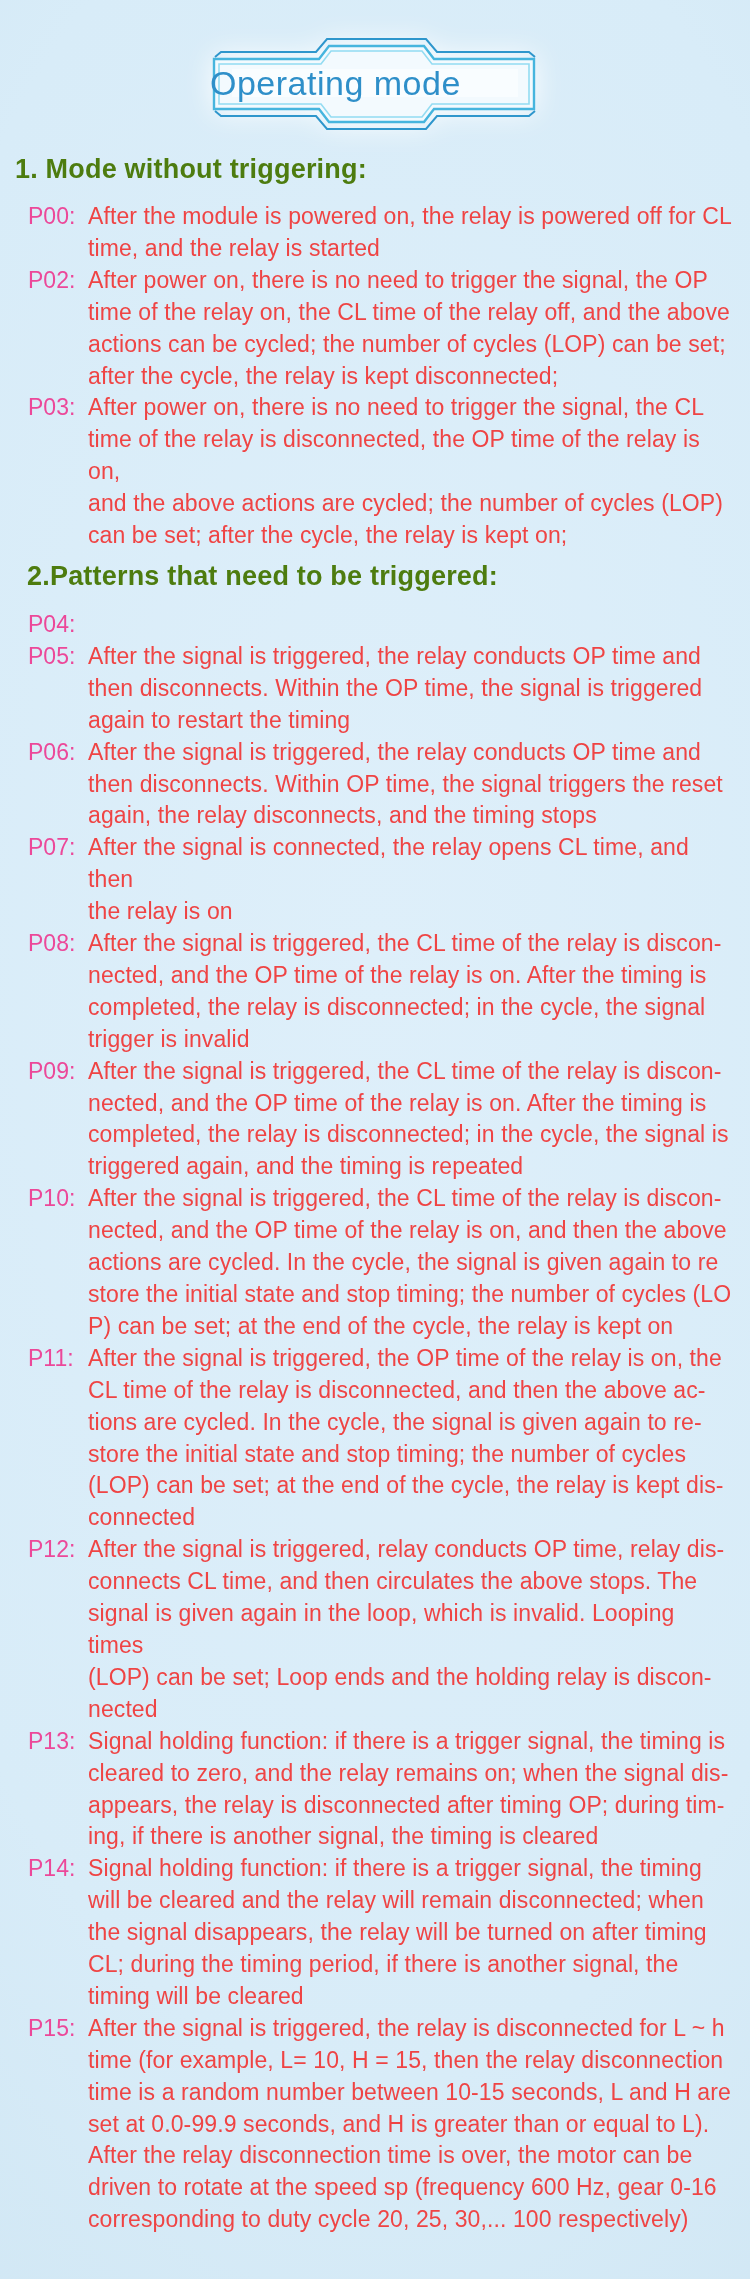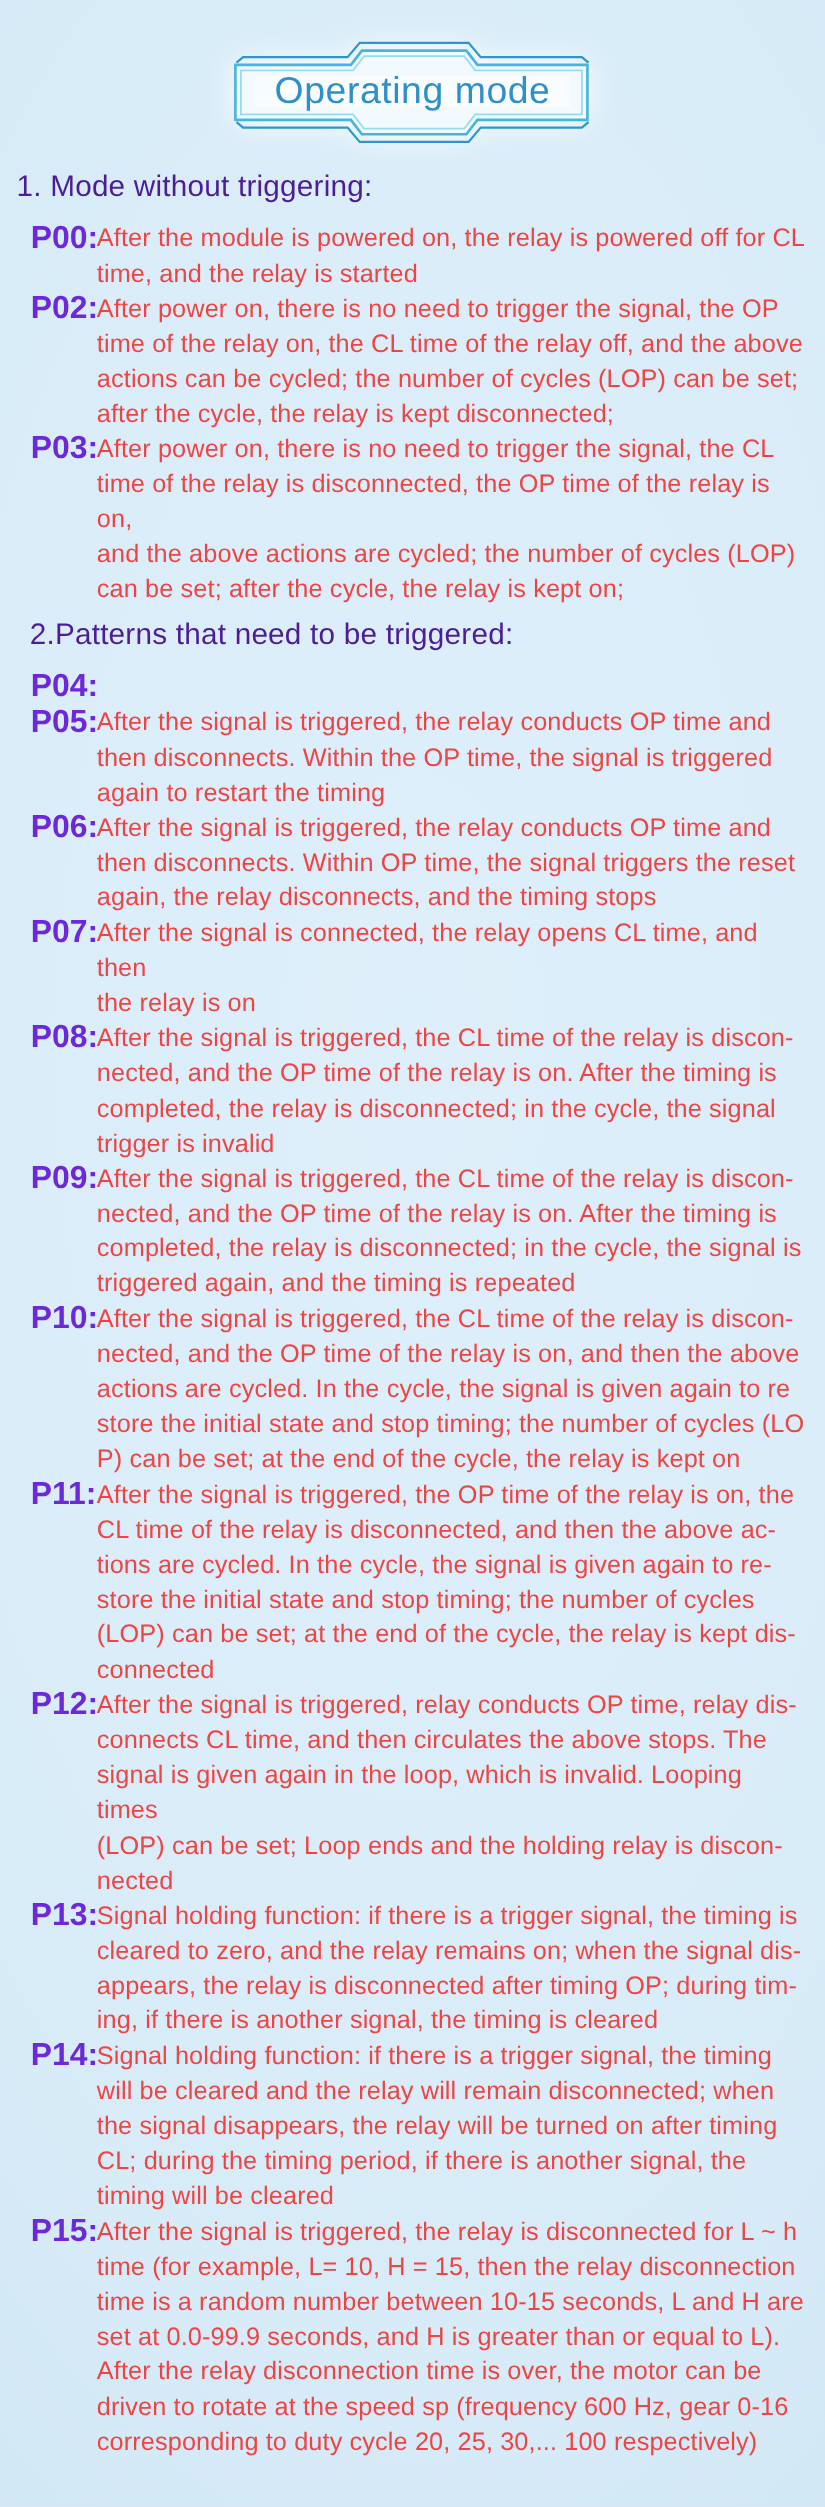--- a/index.html
+++ b/index.html
@@ -19,51 +19,50 @@
     height: 102px;
     margin: 30px auto 0 auto;
     filter: drop-shadow(0 0 14px rgba(255,255,255,0.95));
   }
   .badge-svg { position: absolute; inset: 0; width: 330px; height: 102px; }
   .badge-title {
     position: absolute;
     left: 0; right: 0;
     top: 53px;
     transform: translateY(-50%);
-    text-align: center;
     font-size: 34px;
     letter-spacing: 0.5px;
     color: #2e8fc9;
   }
 
   
   .content { padding: 0 18px 0 15px; }
 
   .section-heading {
     font-size: 27px;
-    font-weight: normal;
-    color: #4c1d95;
+    font-weight: bold;
+    color: #4d7c0f;
     margin: 0;
     letter-spacing: 0.2px;
   }
   .section:nth-of-type(1) .section-heading { margin: 22px 0 16px 0; }
   .section:nth-of-type(2) .section-heading { margin: 9px 0 17px 12px; }
 
   .mode-row {
     display: flex;
     align-items: flex-start;
     padding-left: 13px;
   }
   .mode-label {
     flex: 0 0 60px;
     width: 60px;
-    font-size: 29px;
+    font-size: 23px;
     line-height: 31.9px;
-    font-weight: bold;
-    color: #6d28d9;
+    font-weight: normal;
+    color: #ec4899;
   }
   .mode-text {
     flex: 1;
     font-size: 23px;
     line-height: 31.9px;
     color: #ef4444;
     white-space: pre-line;
     letter-spacing: 0.1px;
   }
 </style>

